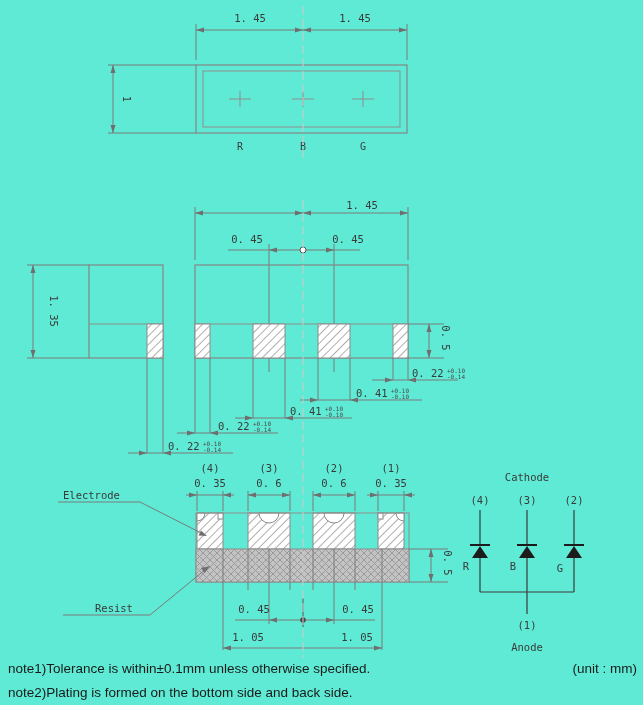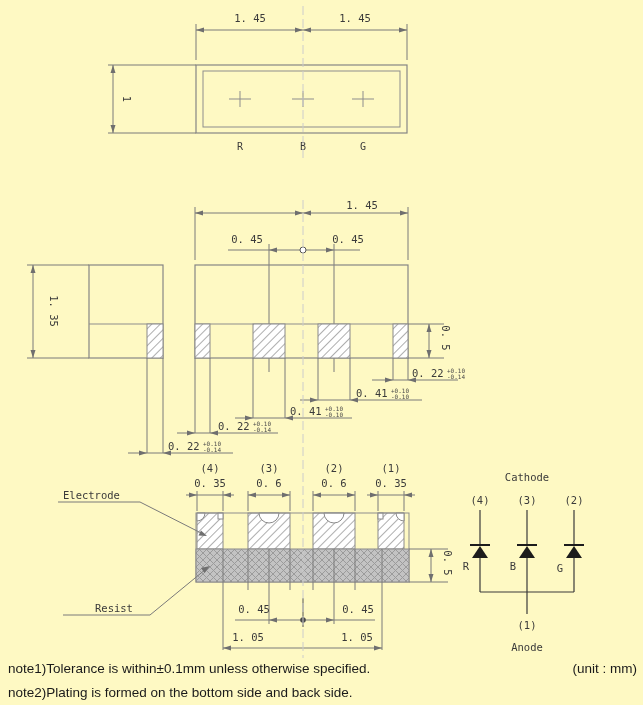--- a/index.html
+++ b/index.html
@@ -1,16 +1,16 @@
 <!DOCTYPE html>
 <html><head>
 <meta charset="utf-8">
 <style>
   html,body{margin:0;padding:0;background:#fff;}
-  .canvas{position:relative;width:643px;height:705px;background:#fef9c3;overflow:hidden;}
+  .canvas{position:relative;width:643px;height:705px;background:#5eead4;overflow:hidden;}
   svg{position:absolute;left:0;top:0;}
   .txt{font-family:"DejaVu Sans Mono",monospace;font-size:10.5px;fill:#3a3a3a;}
   .txt-sm{font-family:"DejaVu Sans Mono",monospace;font-size:10px;fill:#3a3a3a;}
   .tol{font-family:"DejaVu Sans Mono",monospace;font-size:6px;fill:#4a4a4a;}
   .note{font-family:"Liberation Sans",sans-serif;font-size:13.5px;fill:#1a1a1a;}
   .ln{stroke:#858585;stroke-width:1.2;fill:none;}
   .thin{stroke:#8d8d8d;stroke-width:1;fill:none;}
   .dim{stroke:#7a7a7a;stroke-width:1;fill:none;}
   .arr{fill:#6f6f6f;stroke:none;}
   .cl{stroke:#cccccc;stroke-width:1;stroke-dasharray:9 4;fill:none;}

